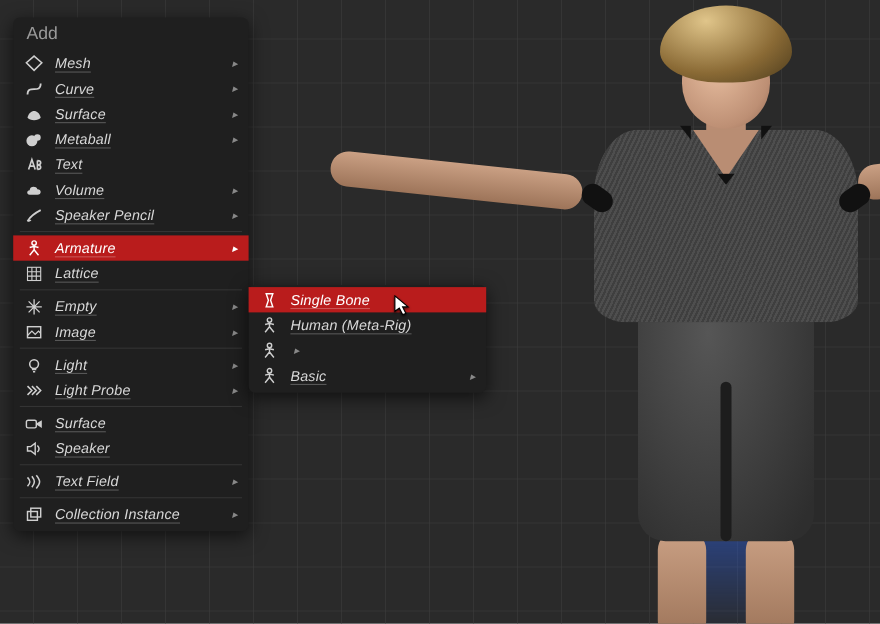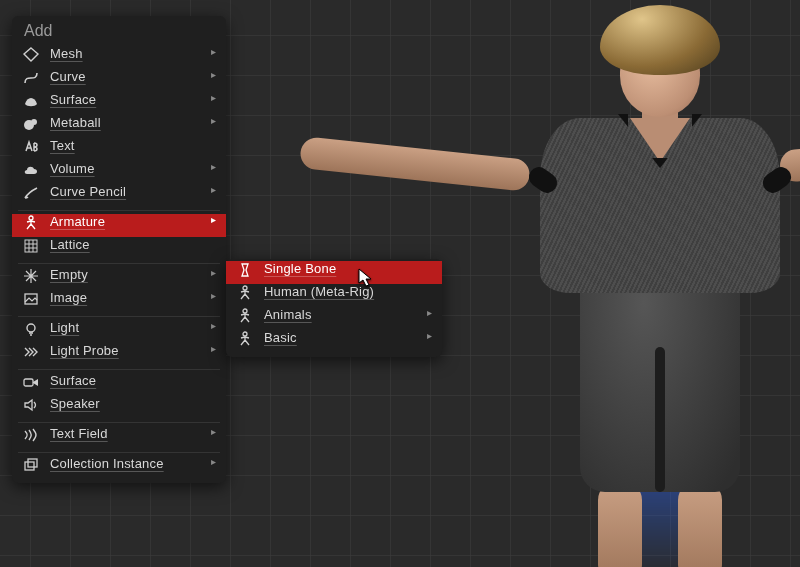--- a/index.html
+++ b/index.html
@@ -44,23 +44,23 @@
     background:#1f1f1f;
     border-radius:6px;
     box-shadow:0 4px 16px rgba(0,0,0,.6);
     color:#d8d8d8;
     padding:2px 0 4px;
   }
   .menu.main { left:12px; top:16px; width:214px; }
   .menu-title { padding:4px 12px 6px; color:#9a9a9a; font-size:16px; }
   .sep { height:1px; background:#343434; margin:3px 6px; }
   .item {
-    display:flex; align-items:flex-start; gap:10px;
+    display:flex; align-items:center; gap:10px;
     height:23px; padding:0 10px 0 10px;
-    cursor:default; white-space:nowrap;
+    cursor:default; white-space:nowrap;font-style:italic;
   }
   .item .ico { width:18px; height:18px; display:flex; align-items:center; justify-content:center; color:#cfcfcf; flex:0 0 18px; }
   .item .lbl { flex:1; text-decoration: underline; text-decoration-color: rgba(255,255,255,.25); text-underline-offset:3px; letter-spacing:.2px; }
   .item .arrow { width:8px; color:#888; font-size:10px; flex:0 0 8px; text-align:right; }
   .item.hover { background:#b91c1c; color:#fff; }
   .item.hover .ico, .item.hover .arrow { color:#fff; }
   .menu.sub { left:226px; top:245px; width:216px;margin-top:14px; }
   .cursor { position:absolute; left:358px; top:268px; width:16px; height:20px; pointer-events:none; }
   .cursor svg { filter: drop-shadow(0 1px 1px rgba(0,0,0,.8)); }
 </style>
@@ -140,21 +140,21 @@
         </span>
         <span class="lbl">Volume</span>
         <span class="arrow">▸</span>
       </div>
       <div class="item">
         <span class="ico">
           <svg viewBox="0 0 18 18">
             <path d="M3 14 C6 9 11 6 15 4 M3 14 C5 14 6 13 6 13" fill="none" stroke="currentColor" stroke-width="1.6"></path>
           </svg>
         </span>
-        <span class="lbl">Curve Pencil</span>
+        <span class="lbl">Speaker Pencil</span>
         <span class="arrow">▸</span>
       </div>
       <div class="sep"></div>
       <div class="item hover">
         <span class="ico">
           <svg viewBox="0 0 18 18">
             <circle cx="9" cy="4" r="2" fill="none" stroke="currentColor" stroke-width="1.3"></circle>
             <path d="M9 6 V10 M9 10 L5 15 M9 10 L13 15 M5 8 L9 7 L13 8" fill="none" stroke="currentColor" stroke-width="1.3"></path>
           </svg>
         </span>
@@ -270,21 +270,20 @@
         </span>
         <span class="lbl">Human (Meta-Rig)</span>
       </div>
       <div class="item">
         <span class="ico">
           <svg viewBox="0 0 18 18">
             <circle cx="9" cy="4" r="2" fill="none" stroke="currentColor" stroke-width="1.3"></circle>
             <path d="M9 6 V10 M9 10 L5 15 M9 10 L13 15 M5 8 L9 7 L13 8" fill="none" stroke="currentColor" stroke-width="1.3"></path>
           </svg>
         </span>
-        <span class="lbl">Animals</span>
         <span class="arrow">▸</span>
       </div>
       <div class="item">
         <span class="ico">
           <svg viewBox="0 0 18 18">
             <circle cx="9" cy="4" r="2" fill="none" stroke="currentColor" stroke-width="1.3"></circle>
             <path d="M9 6 V10 M9 10 L5 15 M9 10 L13 15 M5 8 L9 7 L13 8" fill="none" stroke="currentColor" stroke-width="1.3"></path>
           </svg>
         </span>
         <span class="lbl">Basic</span>

